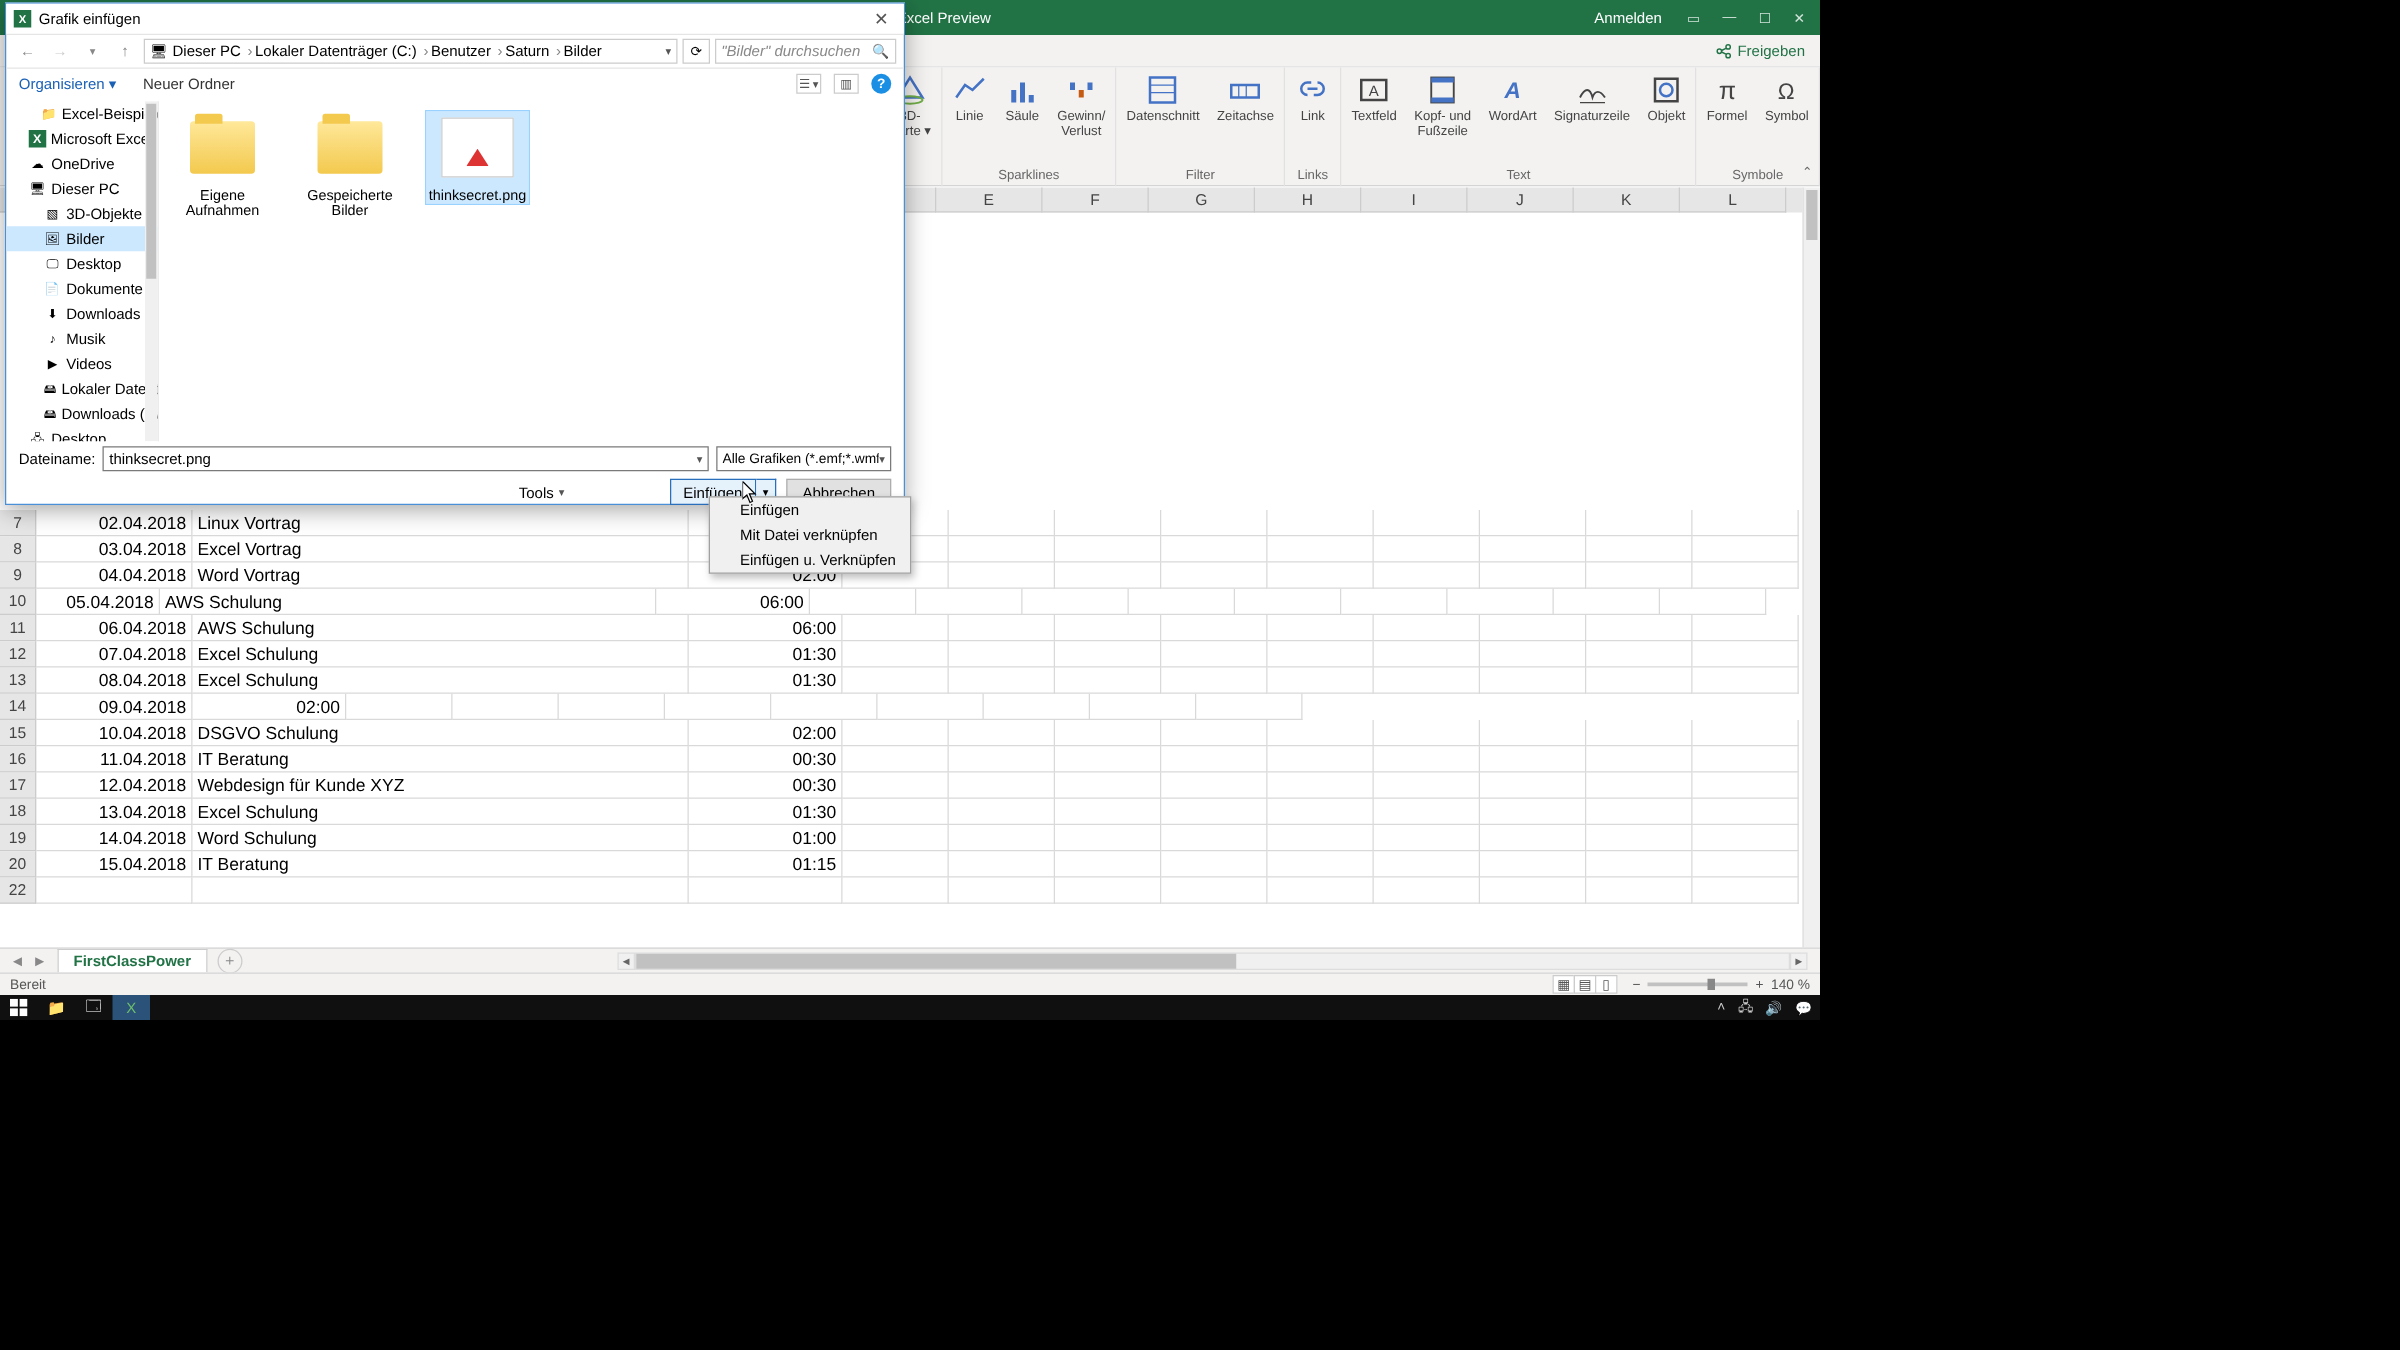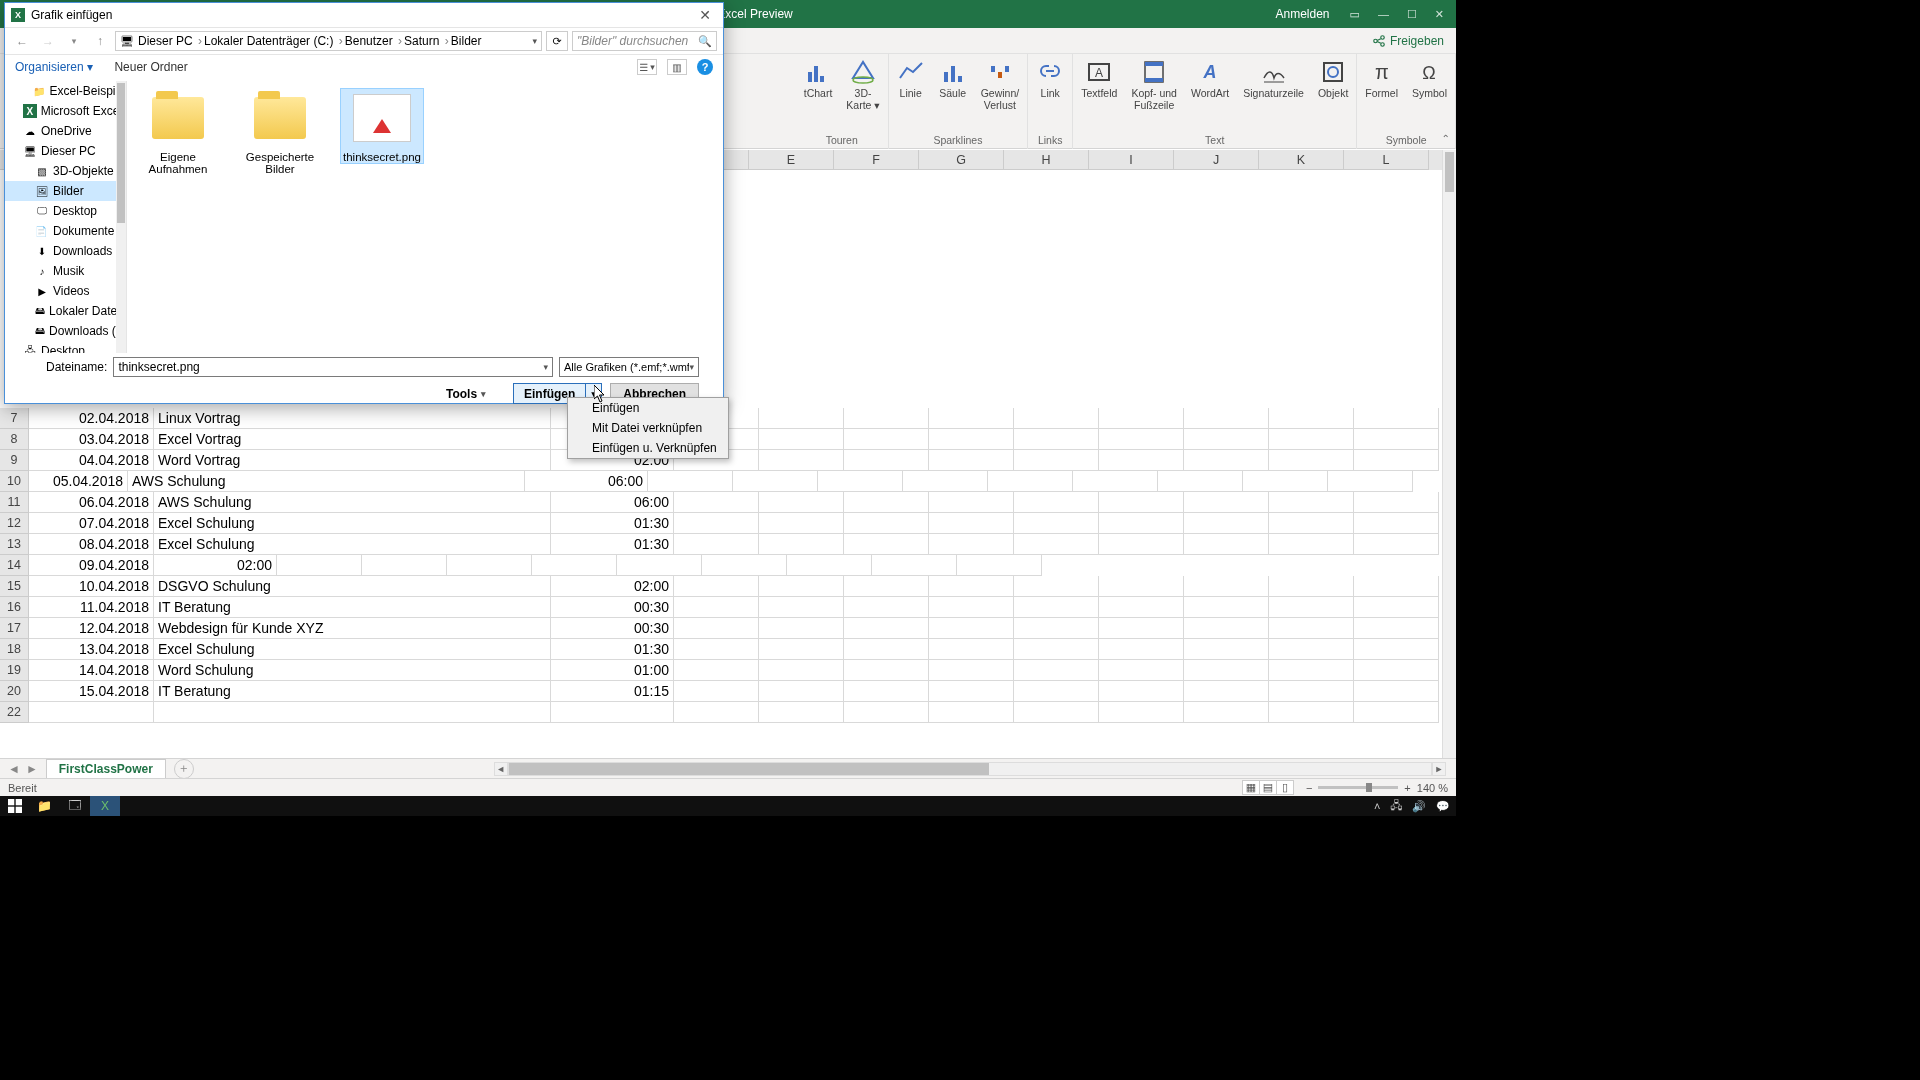--- a/index.html
+++ b/index.html
@@ -82,26 +82,26 @@
   .dlg-tree .scroll{ position:absolute; right:0; top:0; bottom:0; width:10px; background:#f0f0f0;}
   .dlg-tree .scroll .th{ position:absolute; left:1px; right:1px; top:2px; height:140px; background:#c1c1c1;}
   .dlg-files{ flex:1; padding:8px 10px; display:flex; align-items:flex-start; gap:20px;}
   .fitem{ width:82px; display:flex; flex-direction:column; align-items:center; text-align:center; font-size:11.5px; gap:4px;}
   .fitem.sel{ background:#cce8ff; outline:1px solid #99d1ff;}
   .fitem .thumb{ width:62px; height:58px; display:flex; align-items:center; justify-content:center;}
   .folder-ico{ width:52px;height:42px; background:linear-gradient(#ffe89a,#f3c94e); border-radius:3px; position:relative;}
   .folder-ico::before{content:"";position:absolute;top:-6px;left:4px;width:22px;height:8px;background:#f3c94e;border-radius:2px 2px 0 0;}
   .img-ico{ width:58px;height:48px;background:#fff;border:1px solid #ccc; display:flex;align-items:center;justify-content:center; position:relative;}
   .img-ico::after{content:"";width:18px;height:14px;background:#d33; clip-path:polygon(50% 0,100% 100%,0 100%); position:absolute; bottom:8px;}
-  .dlg-bottom{ position:absolute; left:17px; right:0; bottom:0; height:50px; padding:4px 24px; font-size:12px;}
+  .dlg-bottom{ position:absolute; left:0; right:0; bottom:0; height:50px; padding:4px 10px; font-size:12px;}
   .dlg-bottom .row1{ display:flex; align-items:center; gap:6px; margin-bottom:6px;}
   .dlg-bottom .row1 label{ white-space:nowrap;}
   .dlg-bottom .row1 .fname{ flex:1; height:20px; border:1px solid #7a7a7a; padding:0 4px; display:flex; align-items:center; justify-content:space-between;}
   .dlg-bottom .row1 .filter{ width:140px; height:20px; border:1px solid #7a7a7a; padding:0 4px; display:flex; align-items:center; justify-content:space-between; font-size:11px;}
-  .dlg-bottom .row2{ display:flex; align-items:center; justify-content:flex-end; gap:8px;font-weight:bold;}
+  .dlg-bottom .row2{ display:flex; align-items:center; justify-content:flex-end; gap:8px;}
   .dlg-bottom .tools{ margin-right:auto; margin-left:400px; display:flex; align-items:center; gap:4px;}
   .btn{ height:21px; border:1px solid #adadad; background:#e1e1e1; padding:0 12px; display:flex; align-items:center; font-size:12px;}
   .split{ display:flex;}
   .split .main{ border:1px solid #2a6fbb; background:#e5f1fb; height:21px; padding:0 10px; display:flex;align-items:center;}
   .split .dd{ width:16px; border:1px solid #2a6fbb; border-left:none; background:#e5f1fb; display:flex;align-items:center;justify-content:center; font-size:9px;}
   .cursor{ position:absolute; width:12px;height:18px; pointer-events:none; z-index:200;}
   .cursor svg{width:100%;height:100%;}
 
   .dropdown{ position:absolute; left:567px; top:397px; width:162px; background:#f0f0f0; border:1px solid #a0a0a0; box-shadow:2px 3px 6px rgba(0,0,0,.25); z-index:80; font-size:12px;}
   .dropdown .ditem{ padding:3px 8px 3px 24px; white-space:nowrap;}
@@ -185,20 +185,41 @@
             <div class="ricon">
               <svg viewBox="0 0 28 28">
                 <rect x="5" y="8" width="4" height="6" fill="#4472c4"></rect>
                 <rect x="12" y="14" width="4" height="6" fill="#c55a11"></rect>
                 <rect x="19" y="8" width="4" height="6" fill="#4472c4"></rect>
               </svg>
               <span>Gewinn/<br>Verlust</span>
             </div>
           </div>
           <div class="glabel">Sparklines</div>
+        </div>
+        <div class="rgroup">
+          <div class="icons">
+            <div class="ricon">
+              <svg viewBox="0 0 28 28">
+                <rect x="4" y="4" width="20" height="20" fill="none" stroke="#4472c4" stroke-width="2"></rect>
+                <line x1="4" y1="10" x2="24" y2="10" stroke="#4472c4"></line>
+                <line x1="4" y1="16" x2="24" y2="16" stroke="#4472c4"></line>
+              </svg>
+              <span>Datenschnitt</span>
+            </div>
+            <div class="ricon">
+              <svg viewBox="0 0 28 28">
+                <rect x="3" y="10" width="22" height="10" fill="none" stroke="#4472c4" stroke-width="2"></rect>
+                <line x1="9" y1="10" x2="9" y2="20" stroke="#4472c4"></line>
+                <line x1="15" y1="10" x2="15" y2="20" stroke="#4472c4"></line>
+              </svg>
+              <span>Zeitachse</span>
+            </div>
+          </div>
+          <div class="glabel">Filter</div>
         </div>
         <div class="rgroup">
           <div class="icons">
             <div class="ricon">
               <svg viewBox="0 0 28 28">
                 <path d="M10 18a5 5 0 010-10h3M18 8a5 5 0 010 10h-3" fill="none" stroke="#4472c4" stroke-width="2"></path>
                 <line x1="10" y1="13" x2="18" y2="13" stroke="#4472c4" stroke-width="2"></line>
               </svg>
               <span>Link</span>
             </div>

